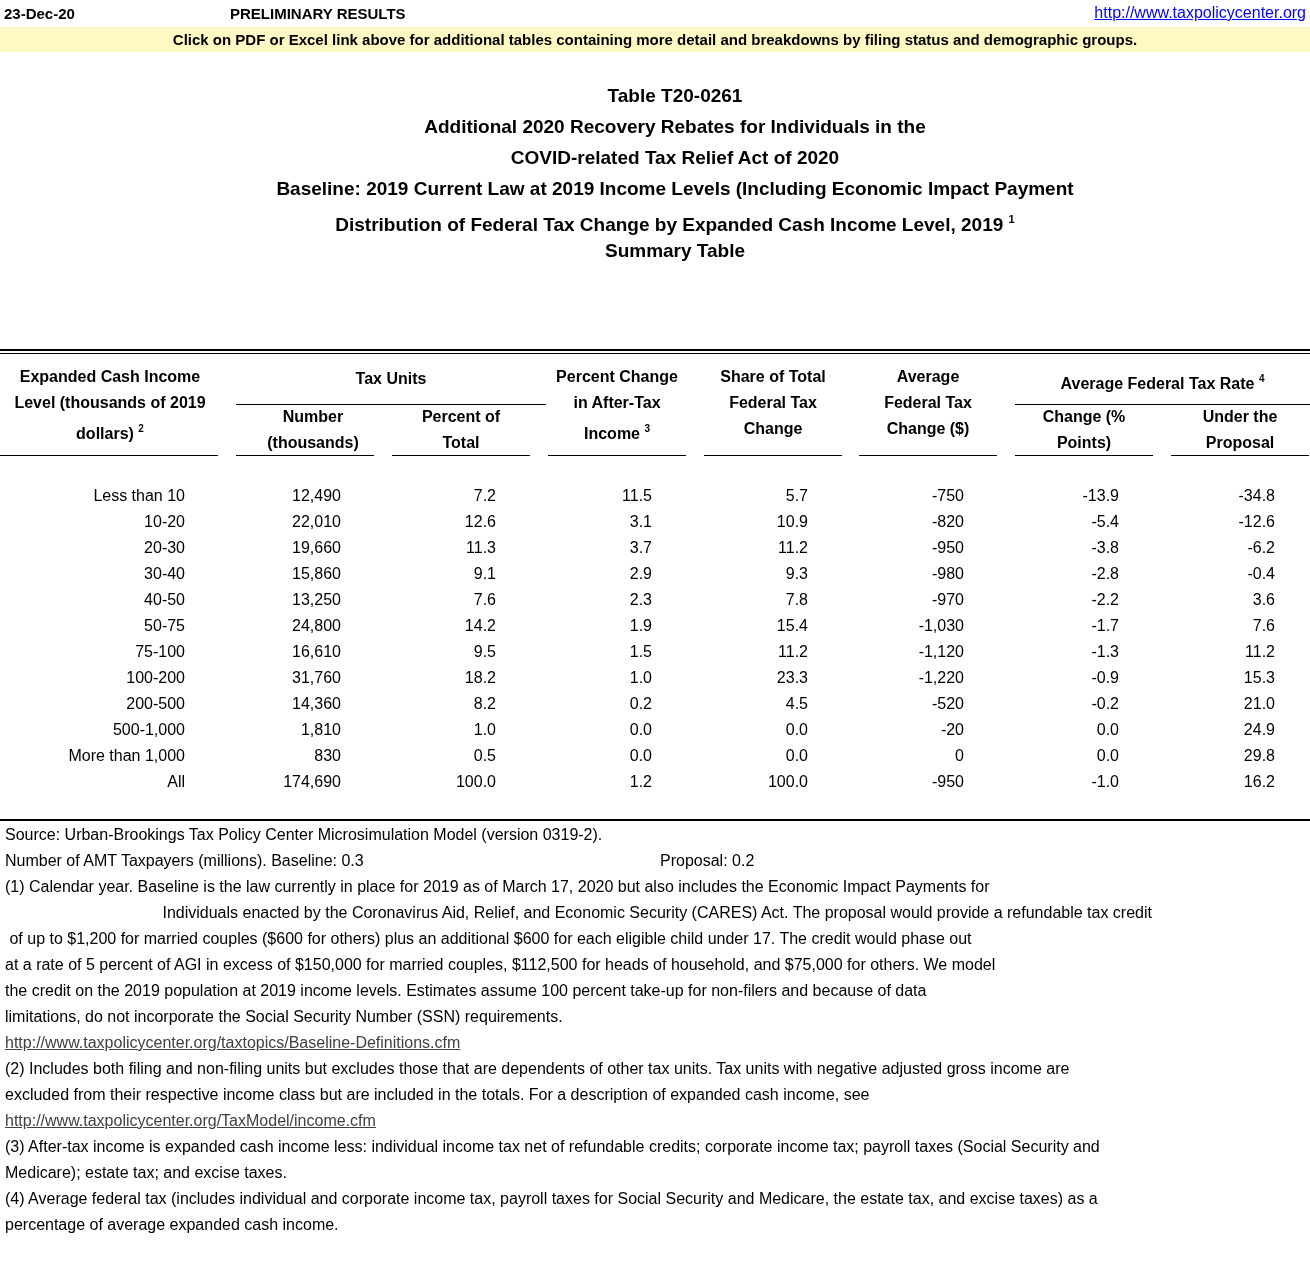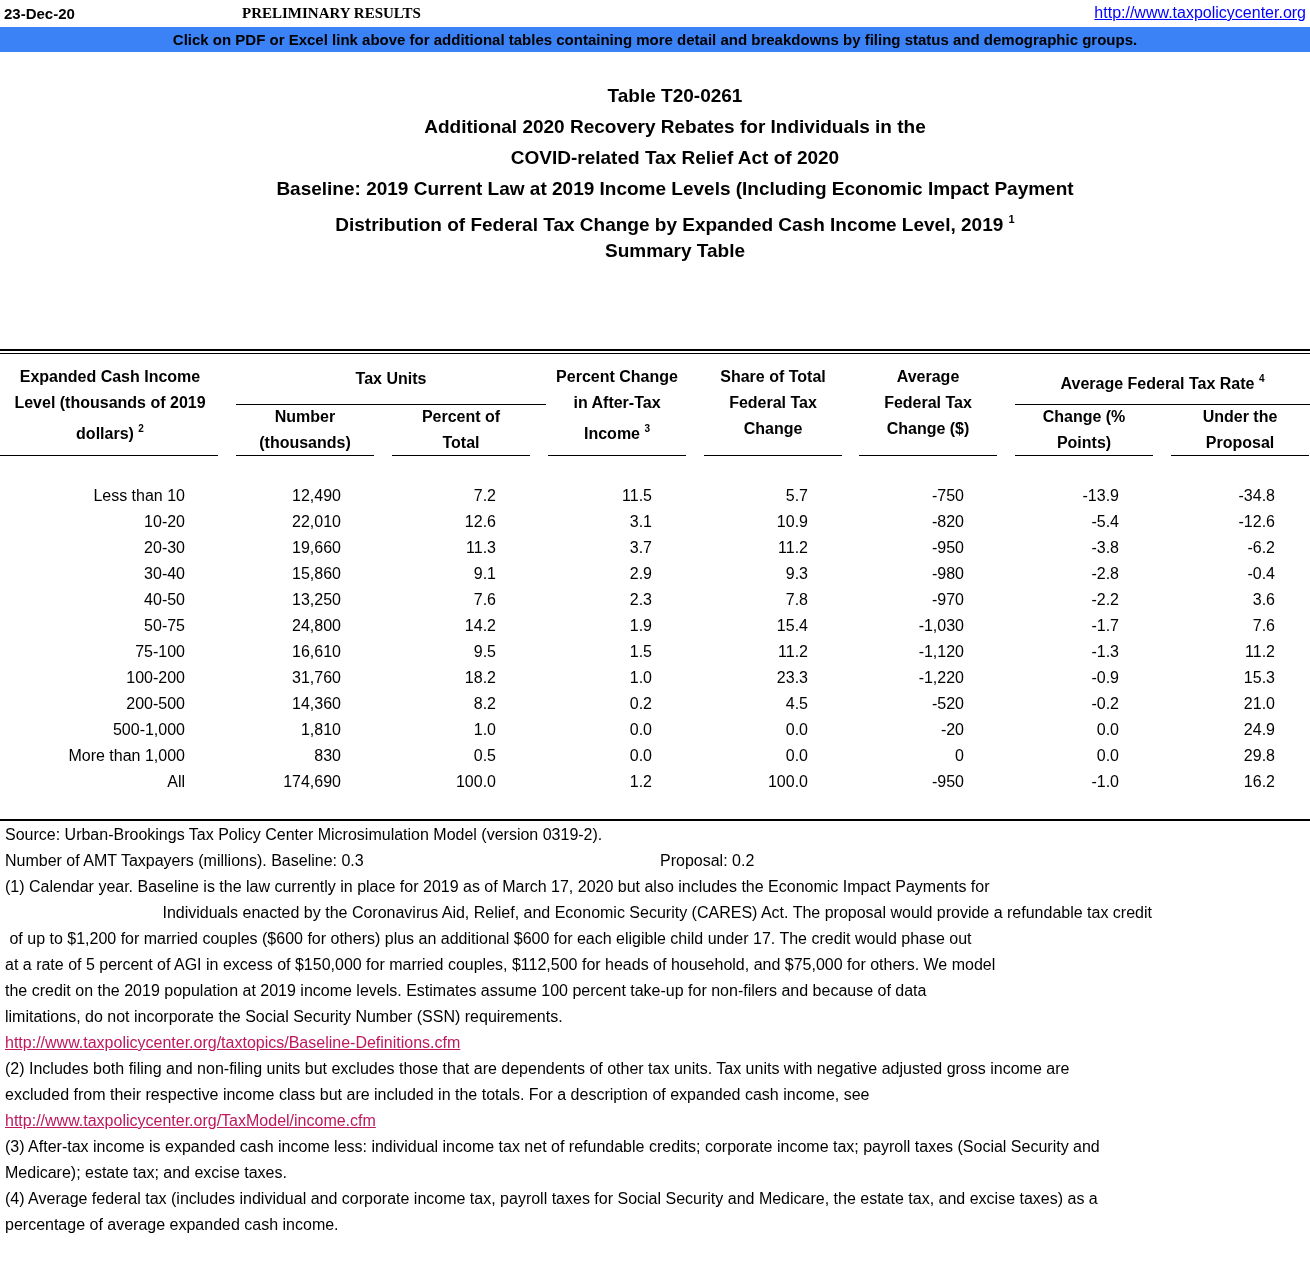--- a/index.html
+++ b/index.html
@@ -2,21 +2,21 @@
 <html><head>
 <meta charset="utf-8">
 <style>
   html, body { margin: 0; padding: 0; background: #ffffff; }
   body {
     width: 1310px; height: 1287px; position: relative; overflow: hidden;
     font-family: "Liberation Sans", sans-serif; color: #000;
   }
   .topbar { position: absolute; left: 0; top: 0; width: 1310px; height: 26px; }
   .topbar .date { position: absolute; left: 4px; top: 5px; font-weight: bold; font-size: 15px; }
-  .topbar .prelim { position: absolute; left: 242px; top: 5px; font-weight: bold; font-size: 15px; font-family: Liberation Serif, serif; }
+  .topbar .prelim { position: absolute; left: 230px; top: 5px; font-weight: bold; font-size: 15px; }
   .topbar .site { position: absolute; right: 4px; top: 4px; font-size: 16px; color: #0000ff; text-decoration: underline; cursor: pointer; }
   .banner {
     position: absolute; left: 0; top: 27px; width: 1310px; height: 25px;
     background: #00c8f5; text-align: center; font-weight: bold; font-size: 15px; line-height: 25px;
   }
   .titles { position: absolute; left: 0; top: 80px; width: 1310px; text-align: center; margin-left: 20px; }
   .titles div { font-weight: bold; font-size: 19px; height: 31px; line-height: 31px; }
   .titles sup { font-size: 11px; vertical-align: 8px; }
   .topline1 { position: absolute; left: 0; top: 349px; width: 1310px; border-top: 2px solid #000; }
   .topline2 { position: absolute; left: 0; top: 353px; width: 1310px; border-top: 1px solid #000; }
@@ -29,32 +29,32 @@
   .c1 { left: 230px; width: 111px; }
   .c2 { left: 390px; width: 106px; }
   .c3 { left: 560px; width: 92px; }
   .c4 { left: 700px; width: 108px; }
   .c5 { left: 860px; width: 104px; }
   .c6 { left: 1020px; width: 99px; }
   .c7 { left: 1170px; width: 105px; }
   .bottomline { position: absolute; left: 0; top: 819px; width: 1310px; border-top: 2px solid #000; }
   .notes { position: absolute; left: 5px; top: 822px; width: 1300px; font-size: 16px; line-height: 26px; }
   .notes .ln { white-space: nowrap; height: 26px; }
-  .notes a, .notes .link { color: #be185d; text-decoration: underline; cursor: pointer; }
+  .notes a, .notes .link { color: #404040; text-decoration: underline; cursor: pointer; }
   .amt-prop { position: absolute; left: 655px; }
 </style>
 </head>
 <body>
 
 <div class="topbar">
   <span class="date">23-Dec-20</span>
   <span class="prelim">PRELIMINARY RESULTS</span>
   <a class="site">http://www.taxpolicycenter.org</a>
 </div>
-<div class="banner" style="background: #3b82f6;">Click on PDF or Excel link above for additional tables containing more detail and breakdowns by filing status and demographic groups.</div>
+<div class="banner" style="background: #fef9c3;">Click on PDF or Excel link above for additional tables containing more detail and breakdowns by filing status and demographic groups.</div>
 
 <div class="titles">
   <div>Table T20-0261</div>
   <div>Additional 2020 Recovery Rebates for Individuals in the</div>
   <div>COVID-related Tax Relief Act of 2020</div>
   <div>Baseline: 2019 Current Law at 2019 Income Levels (Including Economic Impact Payment</div>
   <div><span>Distribution of Federal Tax Change by Expanded Cash Income Level, 2019</span> <sup>1</sup></div>
   <div>Summary Table</div>
 </div>
 
@@ -64,21 +64,21 @@
 <div class="hdr" style="left:0;top:364px;width:220px;">
   <div>Expanded Cash Income</div>
   <div>Level (thousands of 2019</div>
   <div><span>dollars)</span> <sup>2</sup></div>
 </div>
 <div class="uline" style="left:0;top:455px;width:218px;"></div>
 
 <div class="hdr" style="left:236px;top:366px;width:310px;">Tax Units</div>
 <div class="uline" style="left:236px;top:404px;width:310px;"></div>
 
-<div class="hdr" style="left:236px;top:404px;width:138px;">
+<div class="hdr" style="left:244px;top:404px;width:138px;">
   <div>Number</div>
   <div>(thousands)</div>
 </div>
 <div class="uline" style="left:236px;top:455px;width:138px;"></div>
 
 <div class="hdr" style="left:392px;top:404px;width:138px;">
   <div>Percent of</div>
   <div>Total</div>
 </div>
 <div class="uline" style="left:392px;top:455px;width:138px;"></div>

